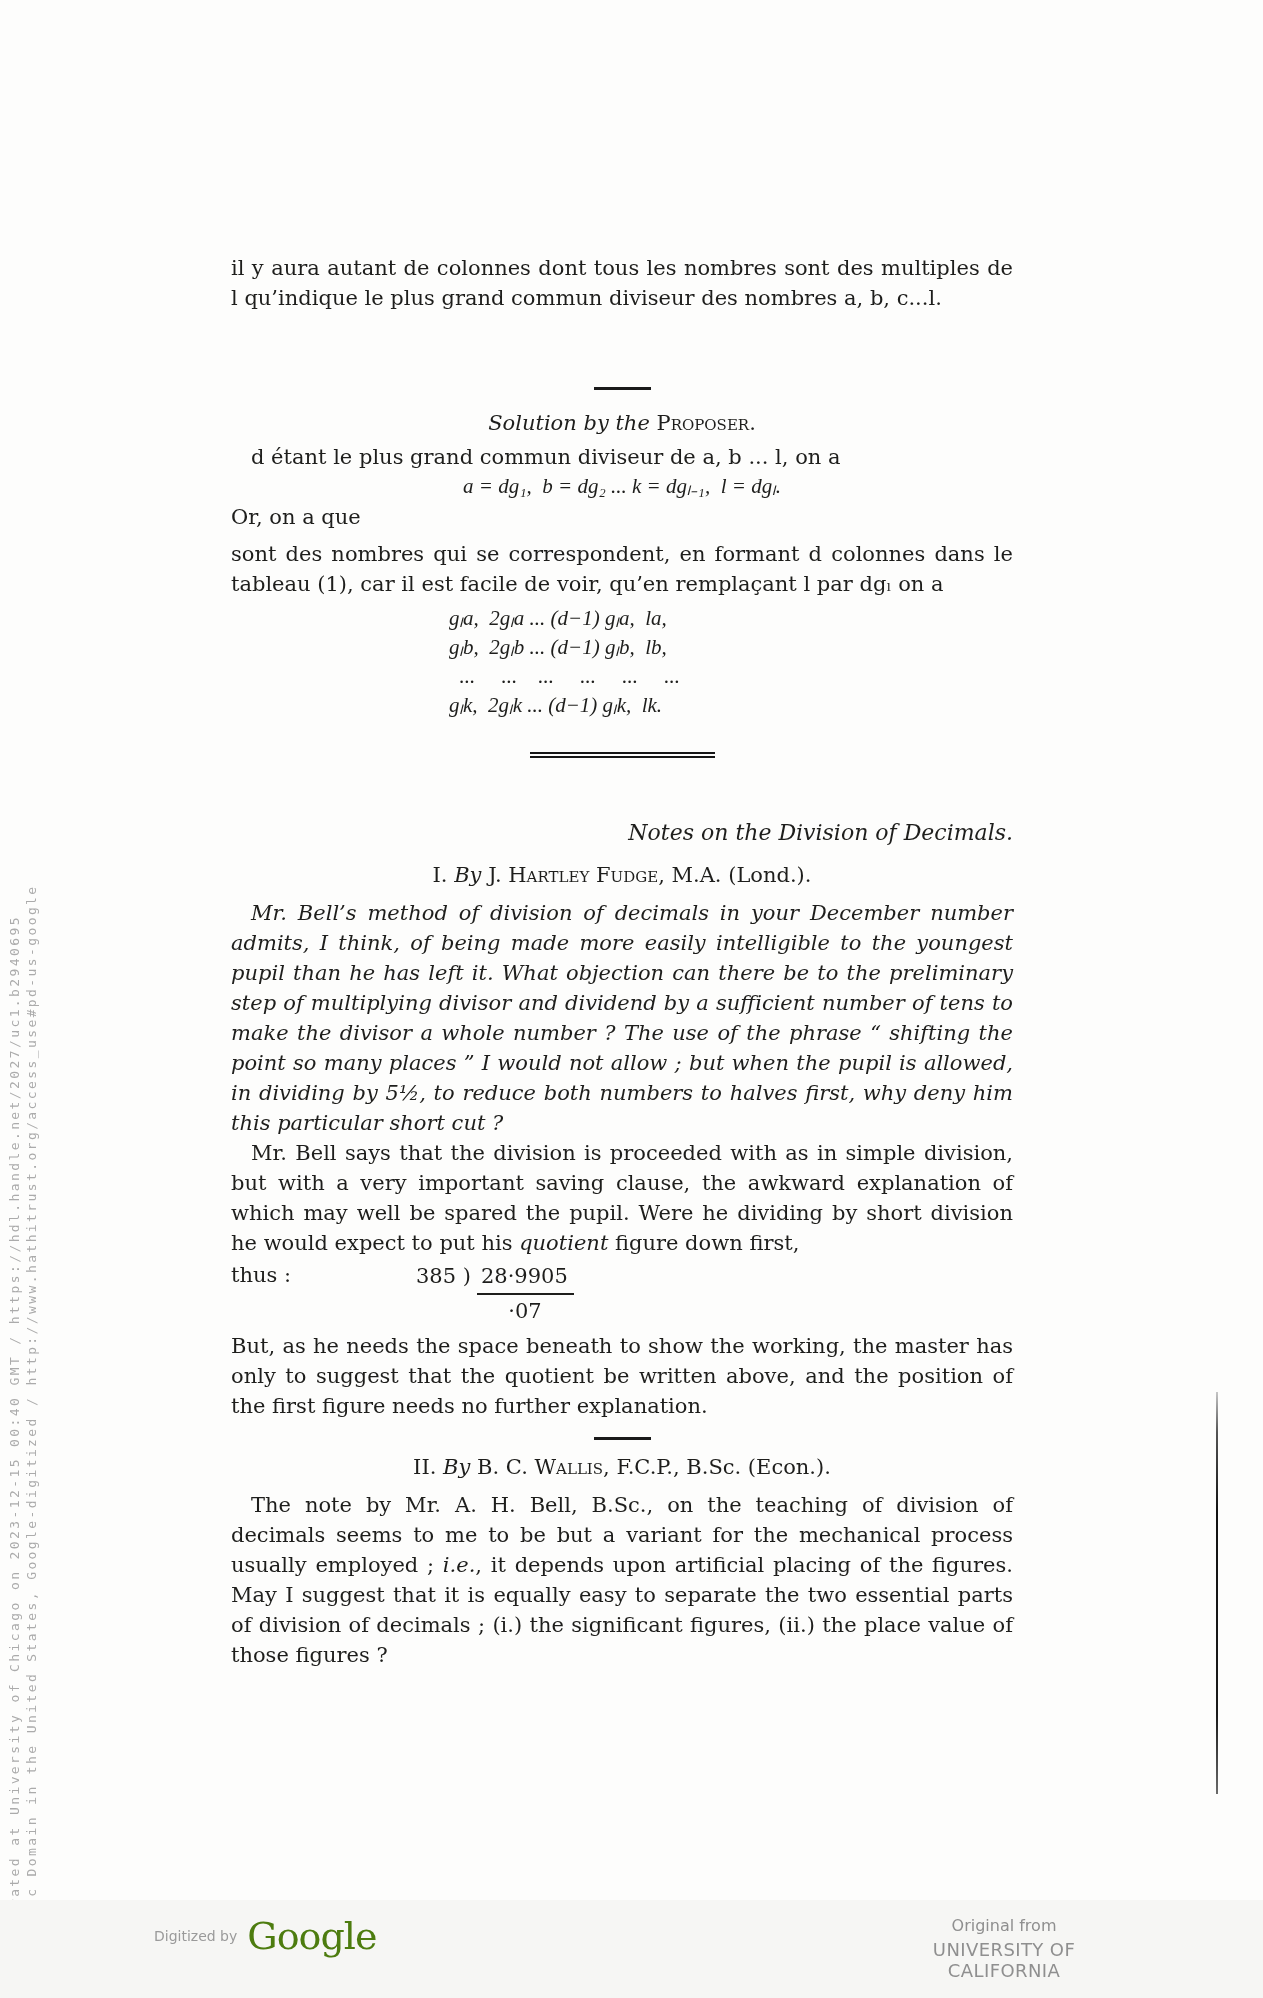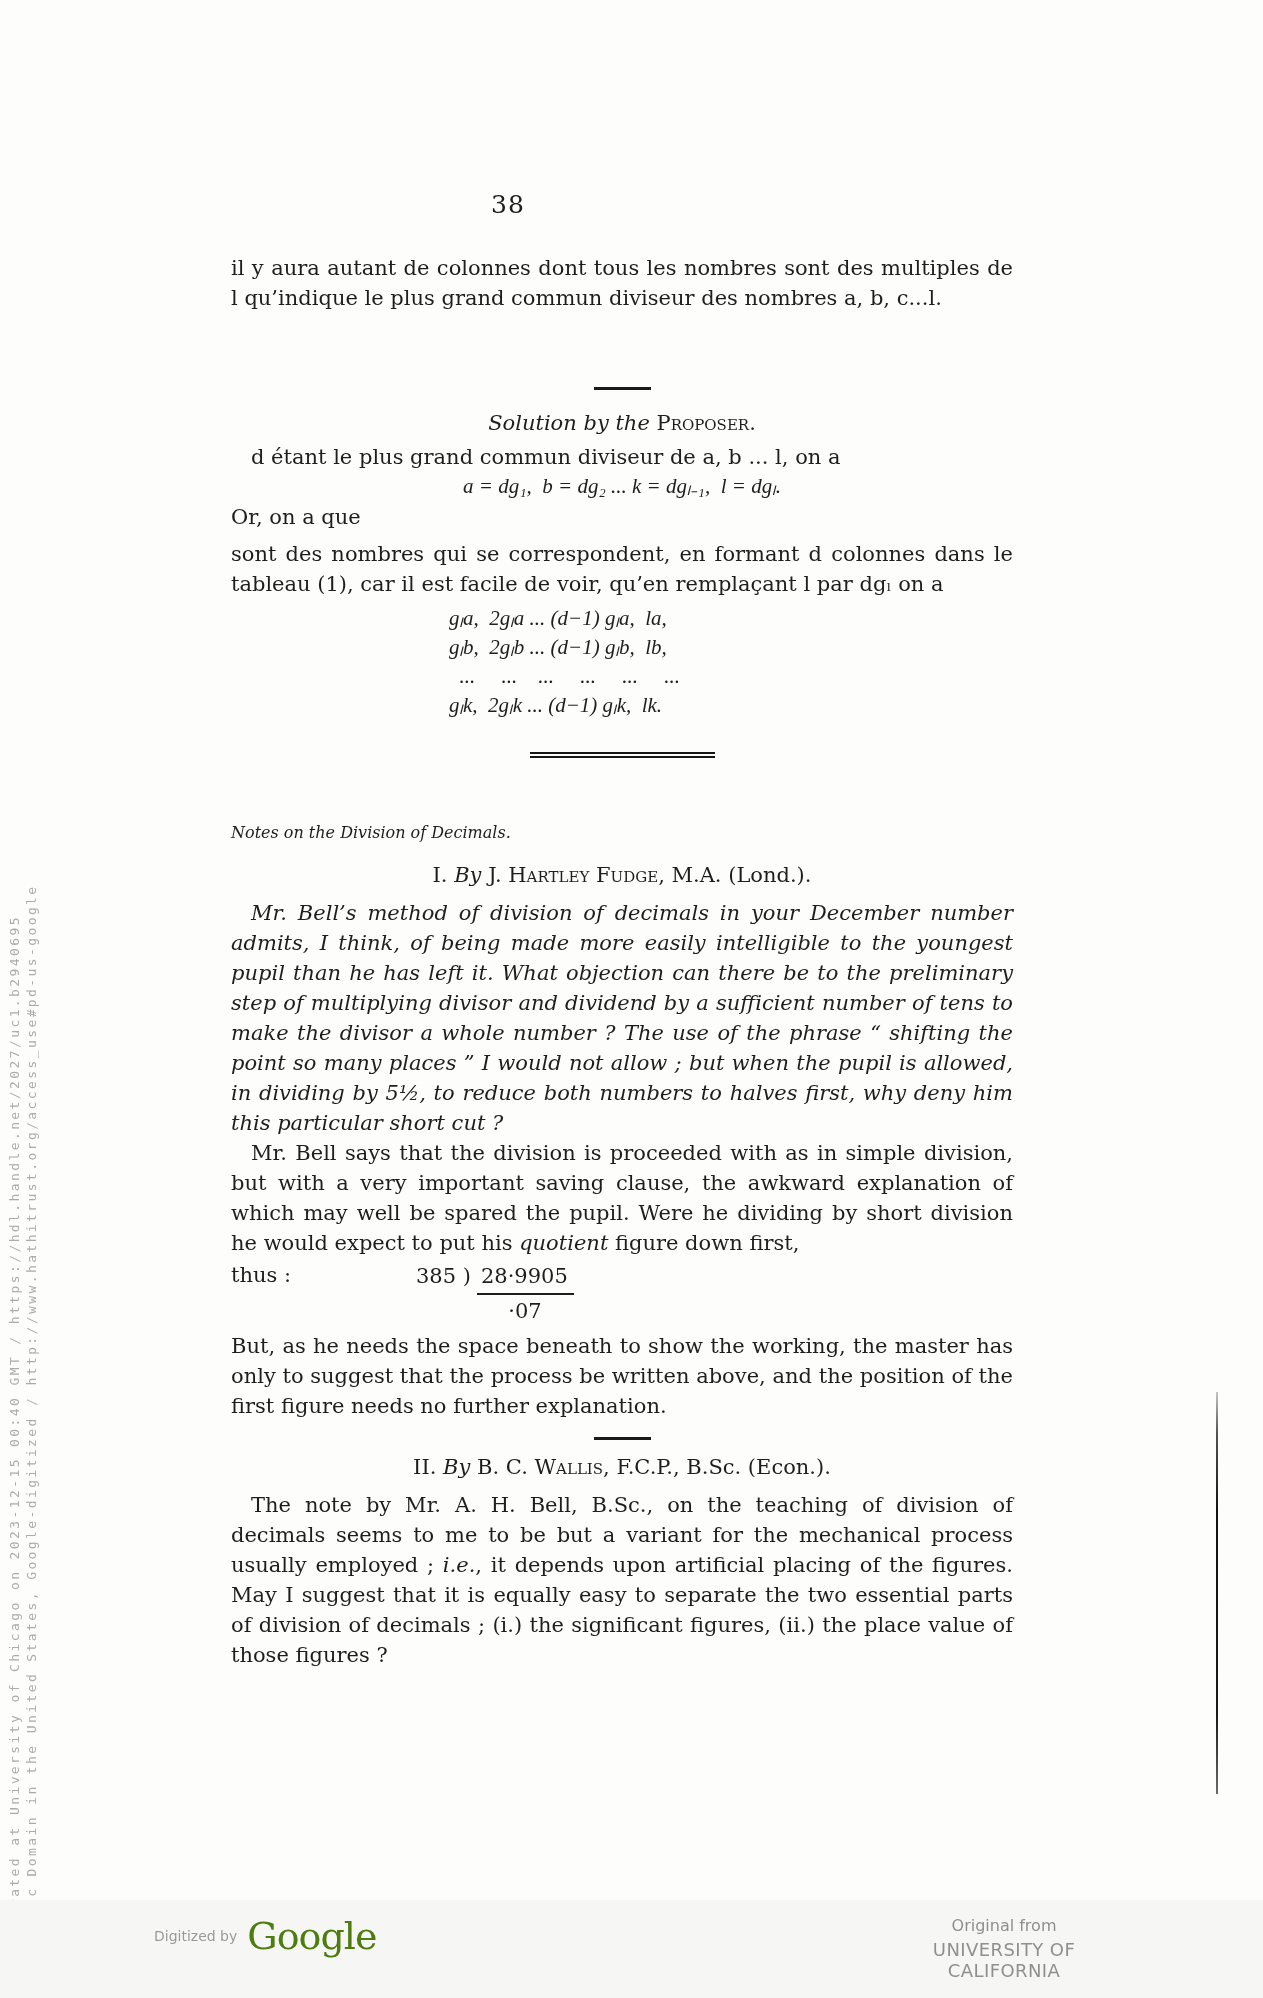--- a/index.html
+++ b/index.html
@@ -77,22 +77,22 @@
 
   .rule-double {
     width: 185px; height: 6px;
     border-top: 2px solid #161616;
     border-bottom: 2px solid #161616;
     margin: 32px auto 0 auto;
   }
 
   .article-title {
     margin: 60px 0 0 0;
-    text-align: left;
-    font-size: 16px;
+    text-align: right;
+    font-size: 22px;
     font-weight: normal;
     font-style: italic;
   }
   .byline { margin-top: 12px; text-align: center; }
 
   .m-para1 { margin-top: 8px; font-style: italic; }
   .m-para2 { margin-top: 0; }
   .m-para3 { margin-top: 4px; }
   .m-para4 { margin-top: 8px; }
 
@@ -158,21 +158,20 @@
 </head>
 <body>
 
 <div class="page">
 
   <div class="watermark">
     <div class="wm-line">Generated at University of Chicago on 2023-12-15 00:40 GMT  /  https://hdl.handle.net/2027/uc1.b2940695</div>
     <div class="wm-line">Public Domain in the United States, Google-digitized  /  http://www.hathitrust.org/access_use#pd-us-google</div>
   </div>
 
-  <div class="page-number">38</div>
 
   <div class="content">
 
     <p class="para m-intro">il y aura autant de colonnes dont tous les nombres sont des multiples de l qu’indique le plus grand commun diviseur des nombres a, b, c...l.</p>
 
     <div class="rule-small"></div>
 
     <div class="heading-center"><span class="italic">Solution by the </span><span class="smallcaps">Proposer.</span></div>
 
     <p class="para indent m-lead">d étant le plus grand commun diviseur de a, b ... l, on a</p>
@@ -203,21 +202,21 @@
     <p class="para indent m-para2"><span>Mr. Bell says that the division is proceeded with as in simple division, but with a very important saving clause, the awkward explanation of which may well be spared the pupil.  Were he dividing by short division he would expect to put his </span><span class="italic">quotient</span><span> figure down first,</span></p>
 
     <div class="division-row">
       <span class="thus">thus :</span>
       <div class="division">
         <div class="division-top"><span class="divisor">385 )</span><span class="dividend">28·9905</span></div>
         <div class="division-quotient">·07</div>
       </div>
     </div>
 
-    <p class="para m-para3">But, as he needs the space beneath to show the working, the master has only to suggest that the process be written above, and the position of the first figure needs no further explanation.</p>
+    <p class="para m-para3">But, as he needs the space beneath to show the working, the master has only to suggest that the quotient be written above, and the position of the first figure needs no further explanation.</p>
 
     <div class="rule-small second"></div>
 
     <div class="byline second"><span>II. </span><span class="italic">By </span><span class="smallcaps">B. C. Wallis</span><span>, F.C.P., B.Sc. (Econ.).</span></div>
 
     <p class="para indent m-para4"><span>The note by Mr. A. H. Bell, B.Sc., on  the teaching of division of decimals seems to me to be but a variant for the mechanical process usually employed ;  </span><span class="italic">i.e.</span><span>, it depends upon artificial placing of the figures. May I suggest that it is equally easy to separate the two essential parts of division of decimals ;  (i.) the significant figures, (ii.) the place value of those figures ?</span></p>
 
   </div>
 
   <div class="scan-line"></div>

